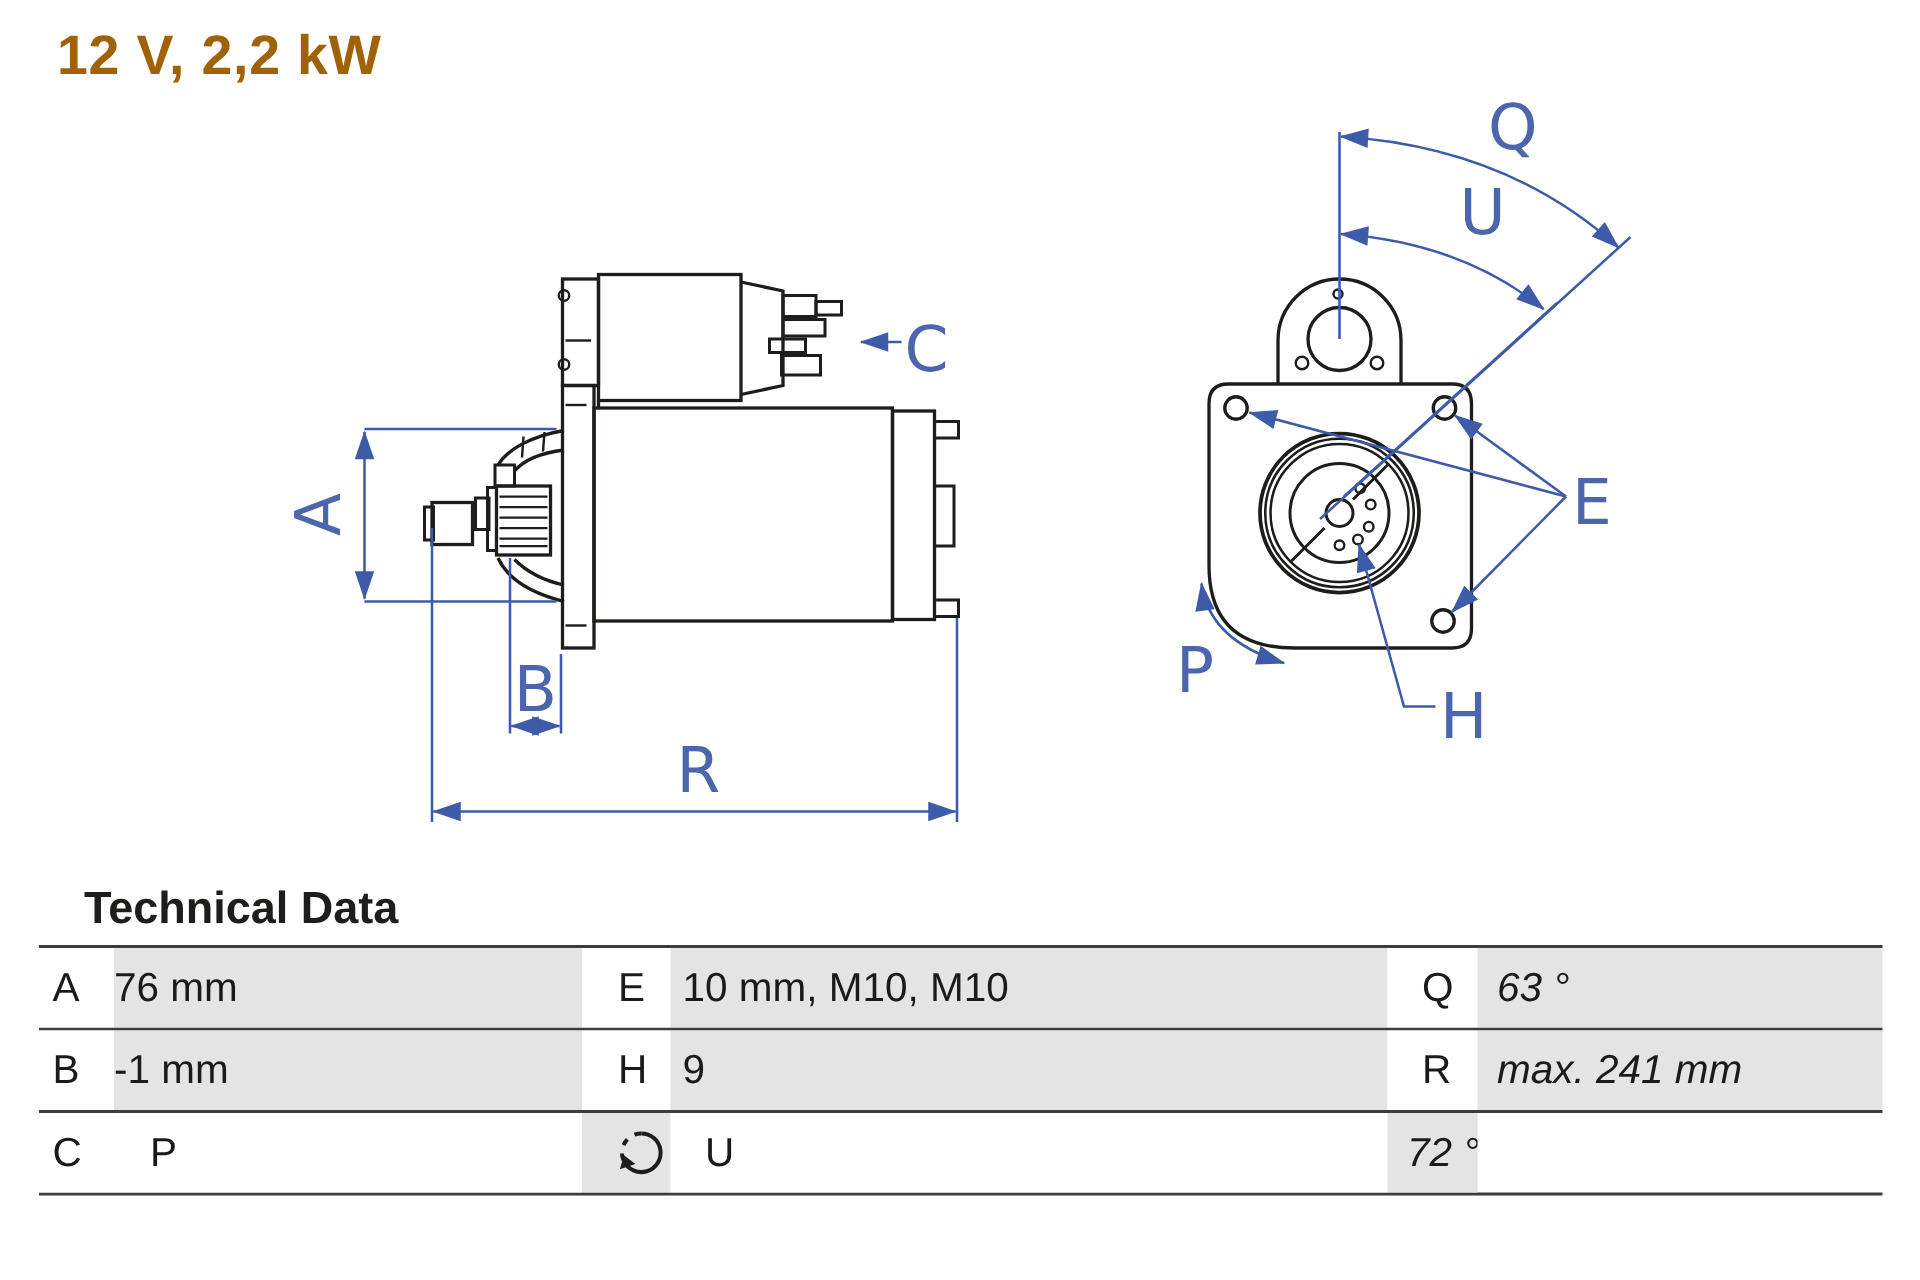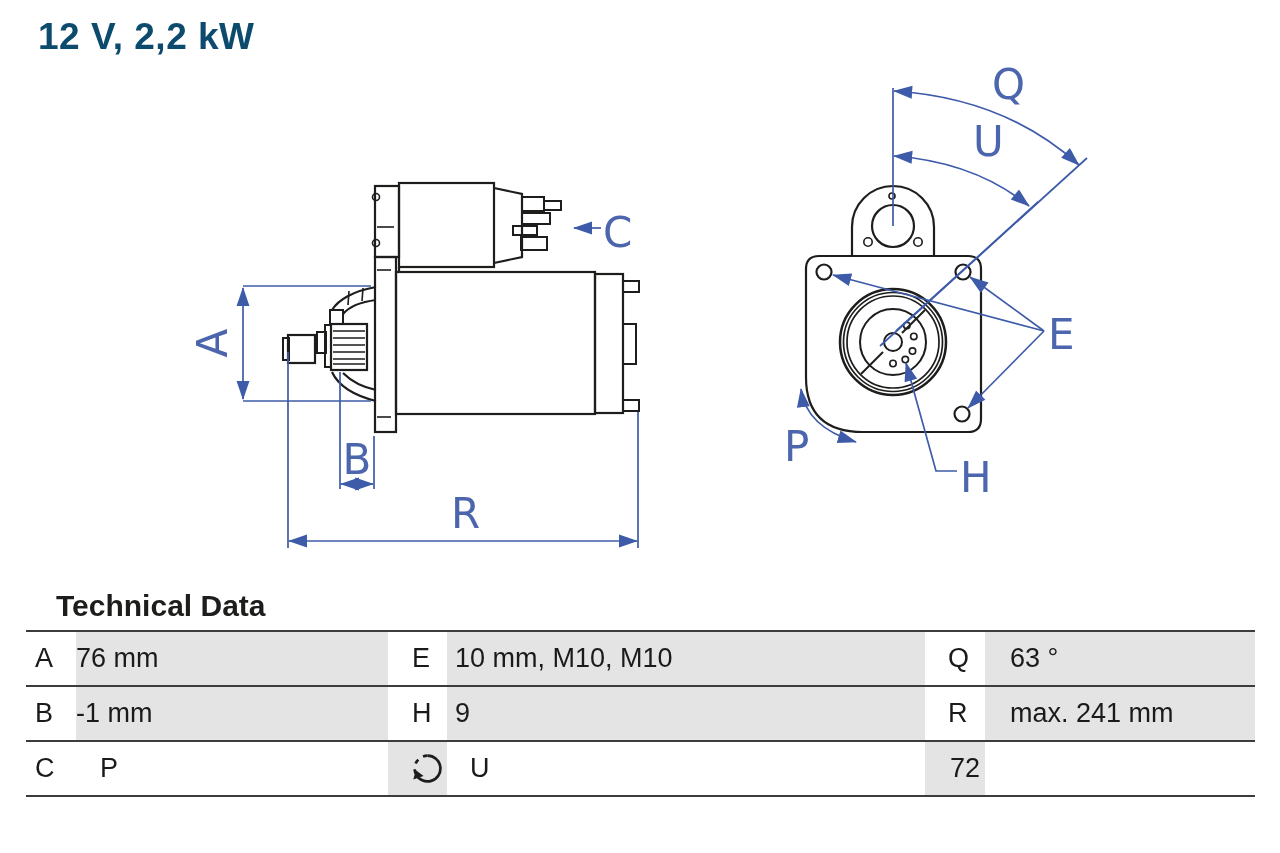--- a/index.html
+++ b/index.html
@@ -1,29 +1,29 @@
 <!DOCTYPE html>
 <html><head>
 <meta charset="utf-8">
 <style>
   html,body{margin:0;padding:0;background:#ffffff;}
   .stage{position:relative;width:1280px;height:853px;background:#fff;overflow:hidden;
          font-family:"Liberation Sans",sans-serif;color:#1d1d1b;}
   .title{position:absolute;left:38px;top:16px;font-size:37px;font-weight:bold;
-         letter-spacing:0.5px;color:#0c4a6e;}
+         letter-spacing:0.5px;color:#a16207;}
   .diagram-svg{position:absolute;left:0;top:0;}
   .tech-heading{position:absolute;left:56px;top:589px;font-size:30px;font-weight:bold;color:#1d1d1b;}
   .data-table{position:absolute;left:26px;top:630px;width:1229px;border-bottom:2px solid #3c3c3c;}
   .t-row{display:grid;grid-template-columns:50px 312px 59px 478px 60px 270px;
          height:53px;border-top:2px solid #3c3c3c;}
   .cell{display:flex;align-items:center;font-size:27px;color:#1a1a1a;white-space:nowrap;overflow:hidden;}
   .key{background:#ffffff;}
   .val{background:#e4e4e4;}
   .k1{padding-left:9px;} .k2{padding-left:24px;} .k3{padding-left:23px;}
-  .v1{} .v2{padding-left:8px;} .v3{padding-left:25px;}
+  .v1{} .v2{padding-left:8px;} .v3{padding-left:13px;font-style:italic;}
   .rot-icon{margin-left:15px;}
 </style>
 </head>
 <body>
 
 <div class="stage">
 
   <div class="title">12 V, 2,2 kW</div>
 
   <svg class="diagram-svg" width="1280" height="575" viewBox="0 0 1280 575">

